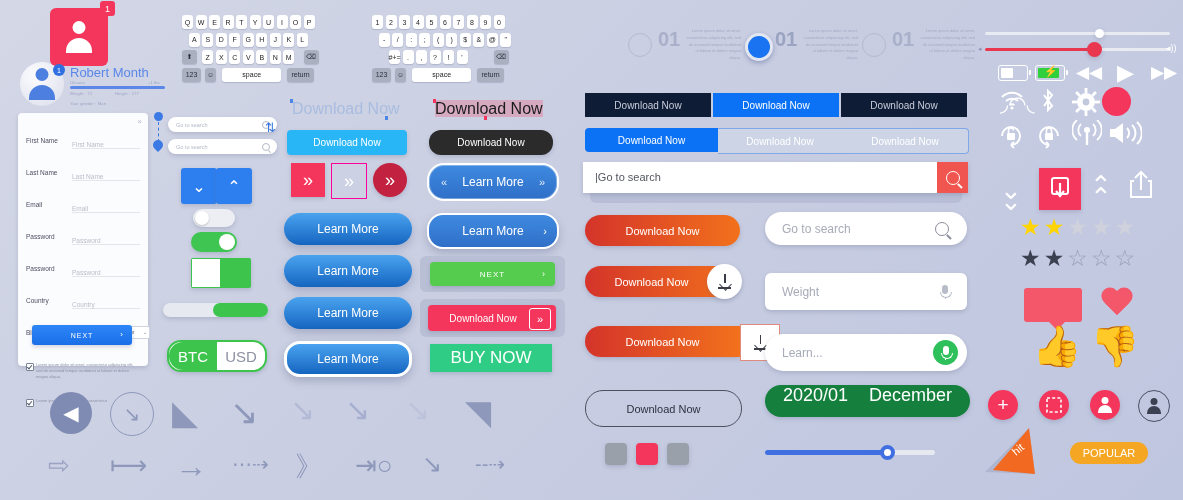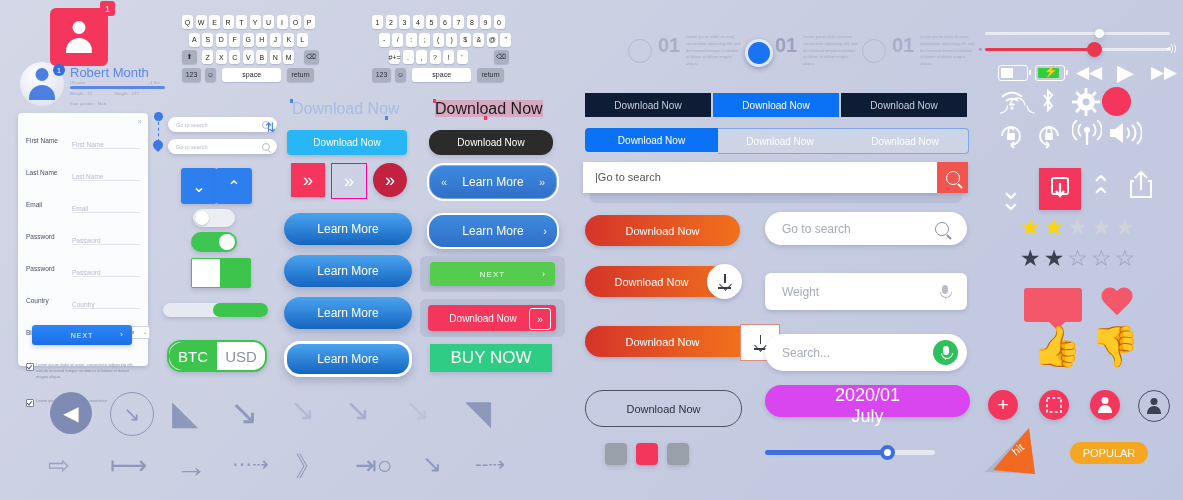--- a/index.html
+++ b/index.html
@@ -109,21 +109,21 @@
   #tg-sq{left:191px;top:258px;width:60px;height:30px;background:#3cc44c;border-radius:2px;}
   #tg-sq .knob{position:absolute;left:1px;top:1px;width:28px;height:28px;background:#fff;}
   #bar-prog{left:163px;top:303px;width:105px;height:14px;border-radius:7px;background:#e7e9f1;}
   #bar-prog .fill{position:absolute;right:0;top:0;width:55px;height:14px;border-radius:7px;background:#3cc44c;}
   #btcusd{left:167px;top:340px;width:96px;height:28px;border-radius:14px;border:2px solid #3cc44c;background:#fff;display:flex;align-items:flex-start;}
   #btcusd .seg{flex:1;display:flex;align-items:center;justify-content:center;font-size:15px;height:100%;}
   #btcusd .on{background:#3cc44c;color:#fff;border-radius:14px 0 0 14px;}
   #btcusd .off{color:#8e93a3;}
 
   
-  .step{position:absolute;top:31px;width:115px;height:58px;}
+  .step{position:absolute;top:25px;width:115px;height:58px;text-align:right;}
   .step .ring{position:absolute;left:0;top:8px;width:22px;height:22px;border-radius:50%;border:1.5px solid #b3bad2;}
   .step.active .ring{background:#1a73f0;border:3px solid #e3e7f2;box-shadow:0 2px 5px rgba(40,60,120,.35);}
   .step .num{position:absolute;left:30px;top:3px;font-size:20px;color:#a8b0ca;font-weight:bold;}
   .step.active .num{color:#9aa3c0;}
   .step .txt{position:absolute;left:58px;top:3px;width:55px;font-size:4px;color:#a3abc4;line-height:1.7;}
 
   
   .tabdark{position:absolute;top:93px;height:24px;background:#0f1c35;color:#c8cddb;font-size:10px;display:flex;align-items:center;justify-content:center;}
   .tabdark.sel{background:#0b72f5;color:#fff;}
   .tabblue{position:absolute;top:128px;height:24px;font-size:10px;display:flex;align-items:center;justify-content:center;}
@@ -160,21 +160,21 @@
   .mic{position:relative;width:8px;height:14px;}
   .mic .cap{position:absolute;left:1px;top:0;width:6px;height:9px;border-radius:3px;background:#b9bdc9;}
   .mic .arc{position:absolute;left:-1px;top:7px;width:10px;height:5px;border:1.3px solid #b9bdc9;border-top:none;border-radius:0 0 6px 6px;}
   .mic .st{position:absolute;left:3.5px;top:12px;width:1.3px;height:2px;background:#b9bdc9;}
   .mic.white .cap,.mic.white .st{background:#fff;}
   .mic.white .arc{border-color:#fff;}
   #mic-green{position:absolute;right:9px;top:6px;width:25px;height:25px;border-radius:50%;background:#2ec05a;display:flex;align-items:center;justify-content:center;}
 
   #btn-dl-outline{left:585px;top:390px;width:155px;height:35px;border-radius:18px;border:1px solid #4c5160;color:#2d3140;font-size:11px;}
   .swatch{position:absolute;top:443px;width:22px;height:22px;border-radius:4px;}
-  #date-banner{left:765px;top:385px;width:205px;height:32px;border-radius:16px;background:#d946ef;color:#fff;display:flex;align-items:center;justify-content:space-between;padding:0 18px;box-sizing:border-box;font-size:18px;flex-direction:column;}
+  #date-banner{left:765px;top:385px;width:205px;height:32px;border-radius:16px;background:#15803d;color:#fff;display:flex;justify-content:space-between;padding:0 18px;box-sizing:border-box;font-size:18px;}
   #range-slider{left:765px;top:450px;width:170px;height:5px;border-radius:3px;background:#e7e9f1;}
   #range-slider .fill{position:absolute;left:0;top:0;width:122px;height:5px;border-radius:3px;background:#3f6fe0;}
   #range-slider .knob{position:absolute;left:115px;top:-5px;width:15px;height:15px;border-radius:50%;background:#fff;border:4px solid #3f6fe0;box-sizing:border-box;}
 
   
   .wslider{position:absolute;height:3px;border-radius:2px;}
   #vol-slider{left:985px;top:32px;width:185px;background:#e9ebf2;}
   #vol-slider .knob{position:absolute;left:110px;top:-3px;width:9px;height:9px;border-radius:50%;background:#fff;}
   #red-slider{left:985px;top:48px;width:185px;background:#e9ebf2;}
   #red-slider .fill{position:absolute;left:0;top:0;width:110px;height:3px;border-radius:2px;background:#e8374f;}
@@ -487,38 +487,38 @@
 </div>
 <div class="wsearch shadow-sm" id="ws2">
   <span class="ph">Weight</span>
   <div class="mic" style="position:absolute;right:18px;">
       <div class="cap"></div>
       <div class="arc"></div>
       <div class="st"></div>
     </div>
 </div>
 <div class="wsearch shadow-sm" id="ws3">
-  <span class="ph">Search...</span>
+  <span class="ph">Learn...</span>
   <div id="mic-green">
       <div class="mic white">
         <div class="cap"></div>
         <div class="arc"></div>
         <div class="st"></div>
       </div>
     </div>
 </div>
 
 <div class="btn" id="btn-dl-outline">Download Now</div>
 <div class="swatch shadow-sm" style="left:605px;background:#9aa0aa;"></div>
 <div class="swatch shadow-sm" style="left:636px;background:#f5365c;"></div>
 <div class="swatch shadow-sm" style="left:667px;background:#9aa0aa;"></div>
 
 <div class="abs shadow-sm" id="date-banner">
   <span>2020/01</span>
-  <span>July</span>
+  <span>December</span>
 </div>
 <div class="abs" id="range-slider">
   <div class="fill"></div>
   <div class="knob"></div>
 </div>
 
 <div class="wslider" id="vol-slider">
     <div class="knob shadow-sm"></div>
   </div>
 <div class="wslider" id="red-slider">

